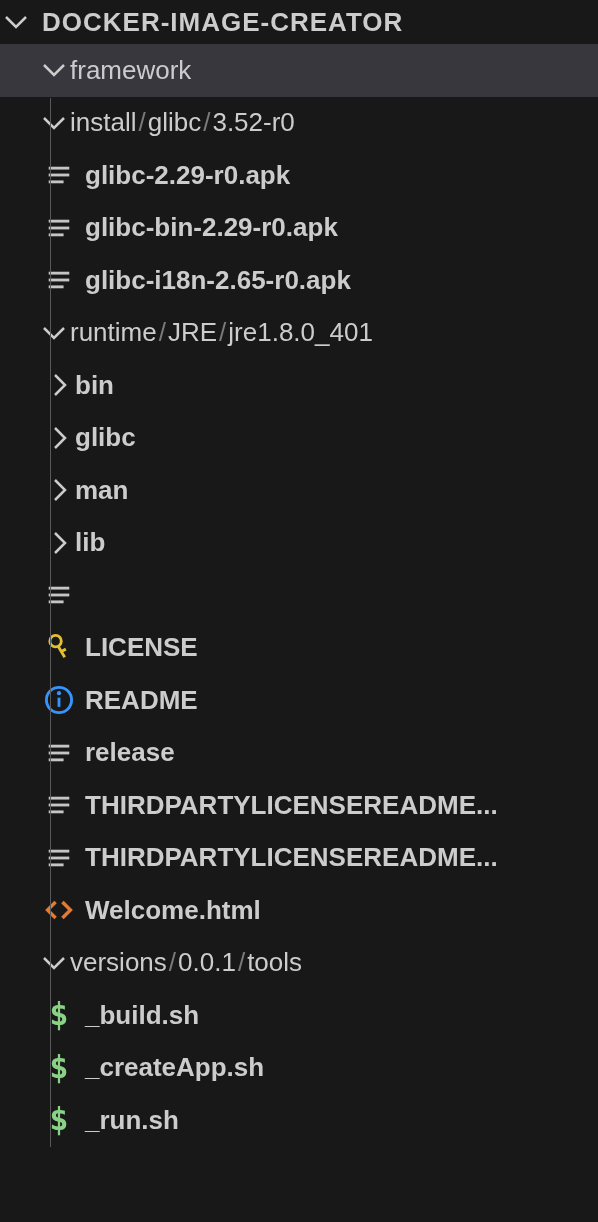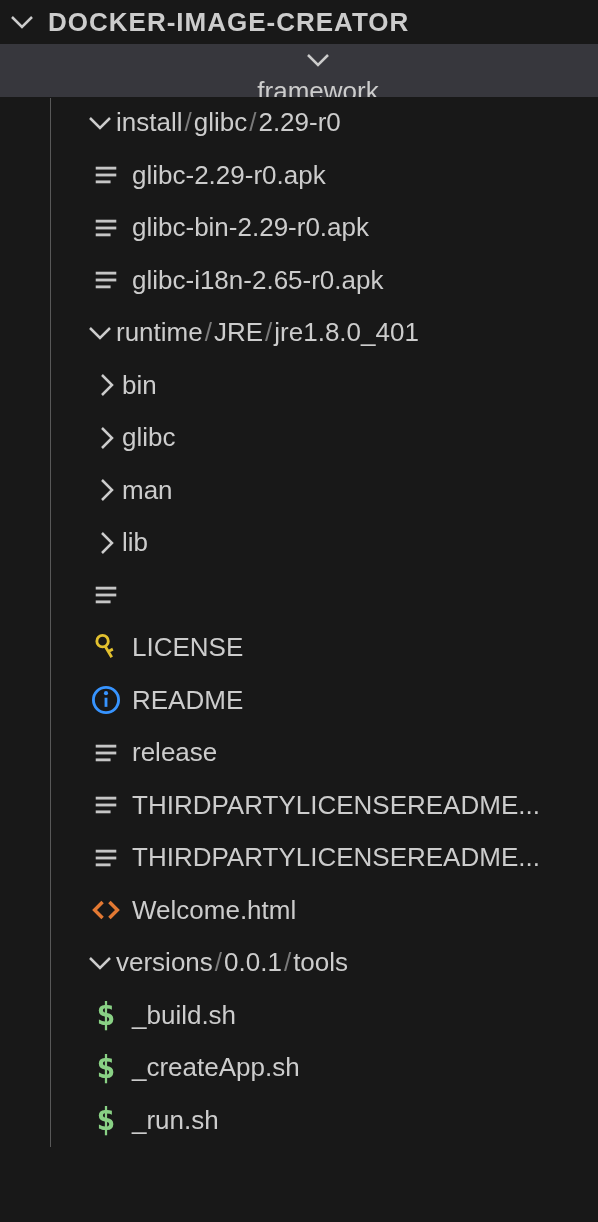--- a/index.html
+++ b/index.html
@@ -10,32 +10,30 @@
       font-size: 26px;
       width: 598px;
       height: 1222px;
       overflow: hidden;
       user-select: none;
     }
     .root-row {
       display: flex;
       align-items: center;
       height: 44px;
-      padding-left: 6px;
       gap: 10px;
     }
     .root-label {
       font-weight: 700;
       letter-spacing: 1px;
       font-size: 26px;
       color: #ccc;
     }
     .folder-row-selected {
       background: #37373d;
-      flex-direction: column;
     }
     .row {
       display: flex;
       align-items: center;
       height: 52.5px;
       white-space: nowrap;
       overflow: hidden;
     }
     .indent-guide {
       position: absolute;
@@ -62,22 +60,22 @@
       display: flex;
       align-items: center;
       justify-content: center;
       margin-right: 10px;
     }
     .label { color: #ccc; }
     .path-sep { color: #7a7a7a; margin: 0 2px; }
     .truncate { overflow: hidden; text-overflow: ellipsis; }
     
     .pad1 { padding-left: 38px; }
-    .pad2 { padding-left: 84px; }
-    .pad3 { padding-left: 90px; }
+    .pad2 { padding-left: 38px; }
+    .pad3 { padding-left: 43px; font-weight: bold; }
   </style>
 </head>
 <body>
 
 <svg width="0" height="0" style="position:absolute">
   <defs>
     <g id="chev-down">
         <path d="M4 9 L14 19 L24 9" fill="none" stroke="#ccc" stroke-width="2.5"></path>
       </g>
     <g id="chev-right">
@@ -132,21 +130,21 @@
   <div class="row pad2">
     <span class="chevron">
         <svg viewBox="0 0 28 28">
           <use href="#chev-down"></use>
         </svg>
       </span>
     <span class="label">install</span>
       <span class="path-sep">/</span>
       <span class="label">glibc</span>
       <span class="path-sep">/</span>
-      <span class="label">2.29-r0</span>
+      <span class="label">3.52-r0</span>
   </div>
 
   <div class="row pad3">
     <span class="file-icon">
         <svg viewBox="0 0 28 28">
           <use href="#lines-icon"></use>
         </svg>
       </span>
     <span class="label">glibc-2.29-r0.apk</span>
   </div>

